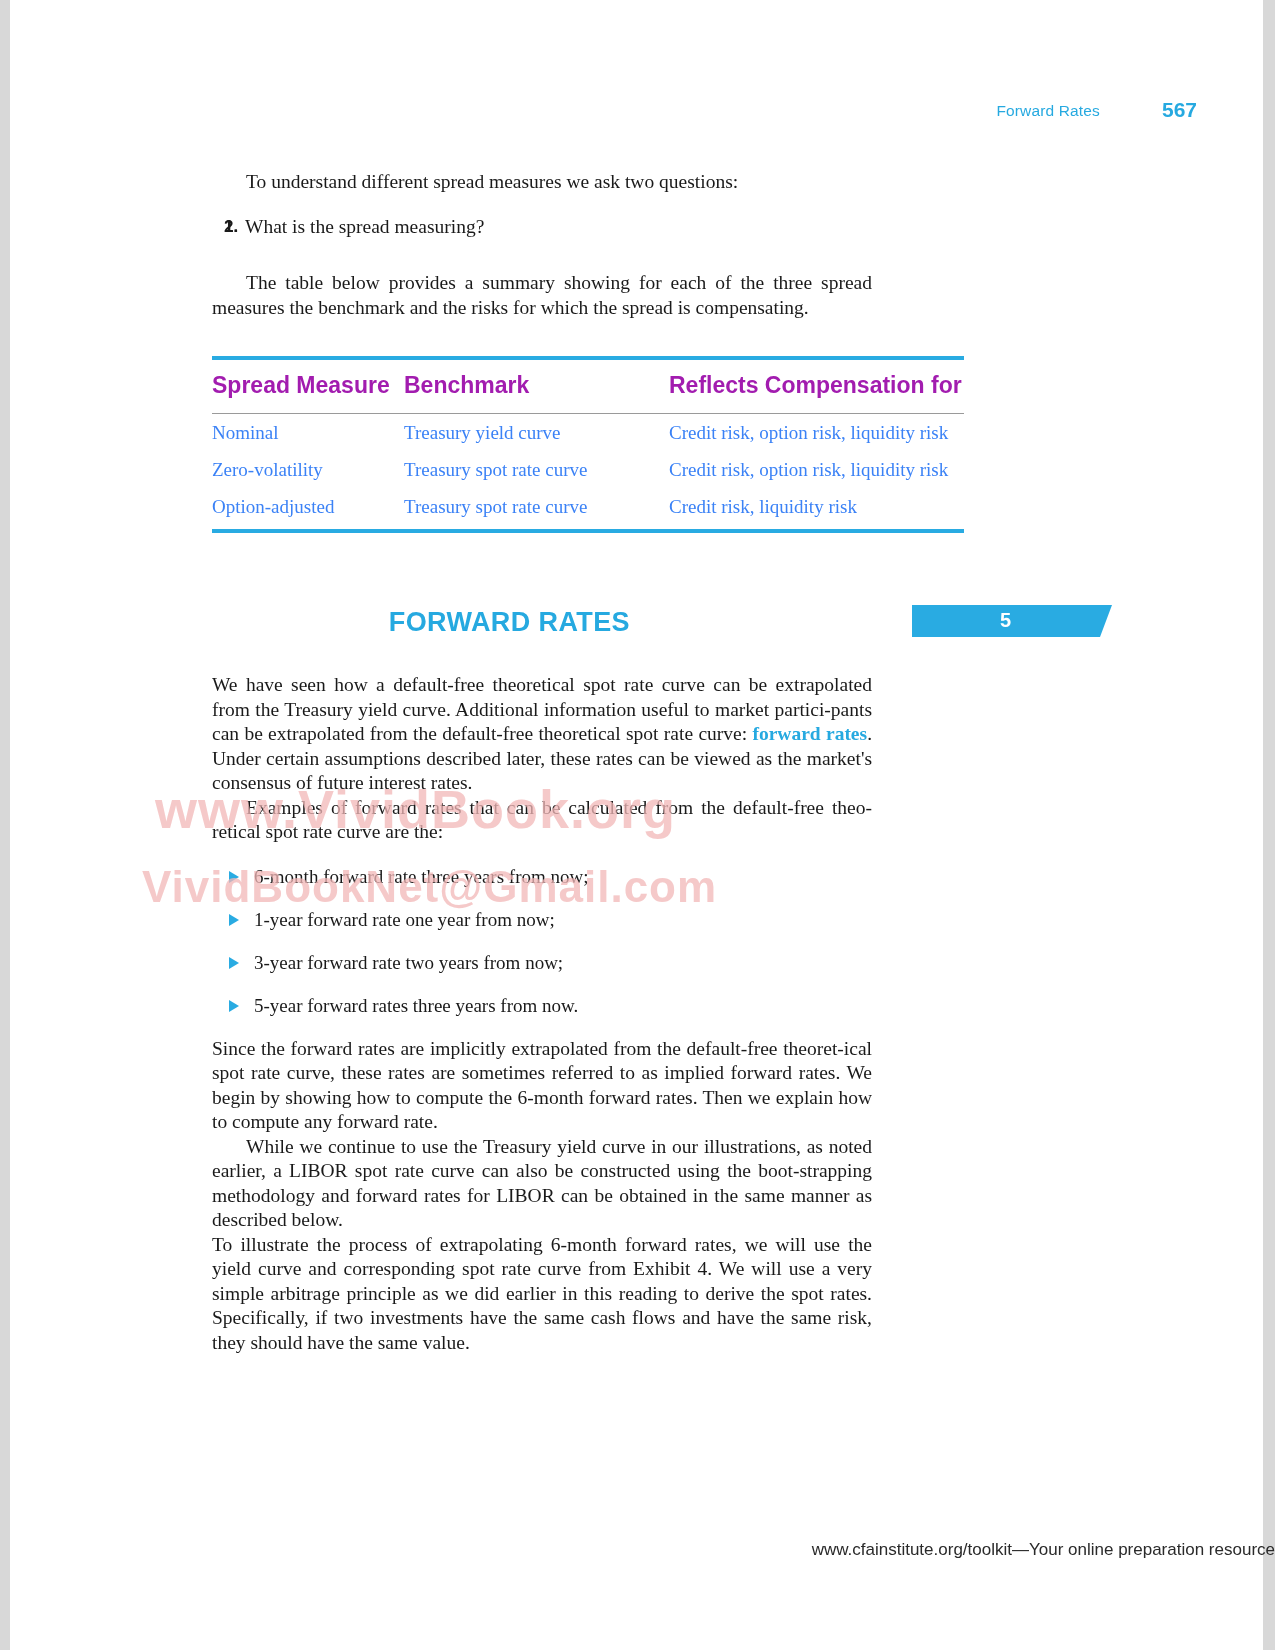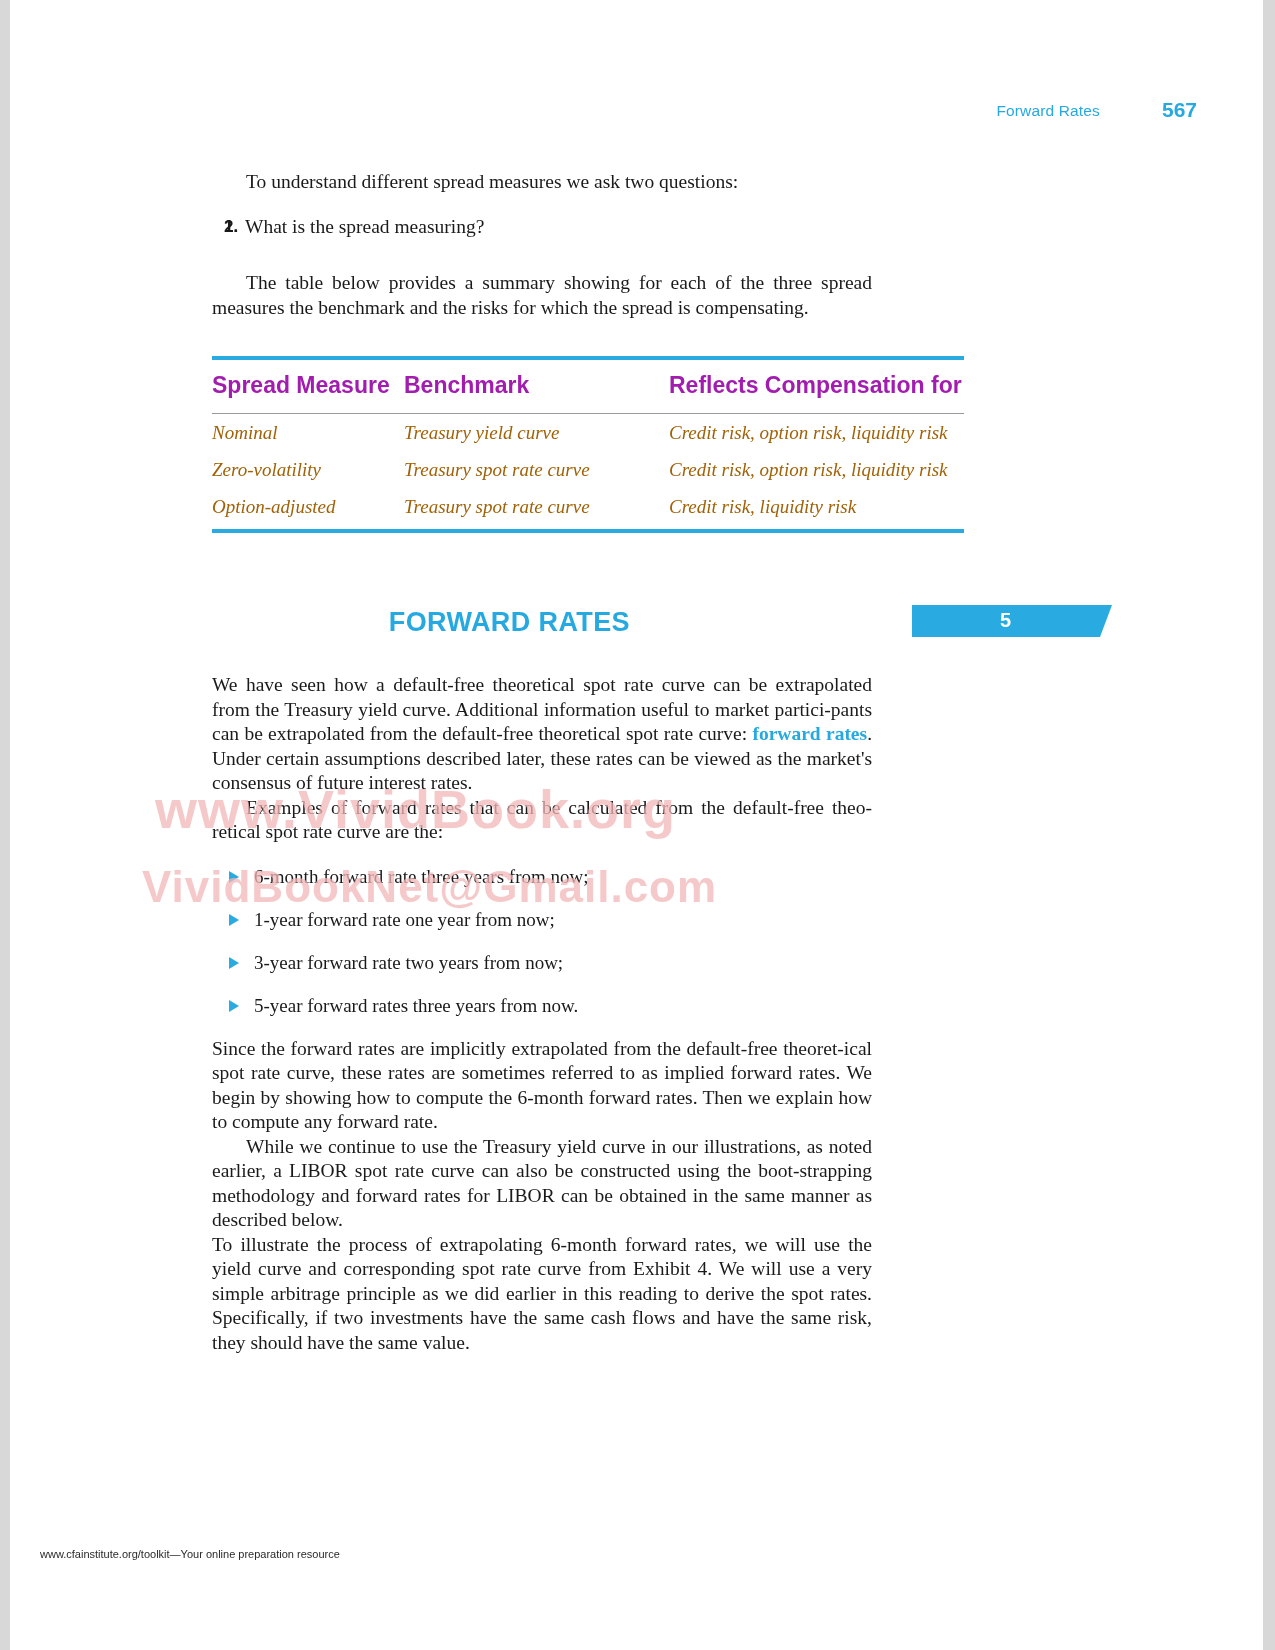--- a/index.html
+++ b/index.html
@@ -112,22 +112,21 @@
     font-family: "Liberation Sans", sans-serif;
     font-size: 23px;
     font-weight: bold;
     text-align: left;
     padding: 12px 0 14px 0;
     color: #a21caf;
   }
   table.spread tbody td {
     font-size: 19px;
     padding: 8px 0 7px 0;
-    color: #a16207;
-    font-style: italic;
+    color: #3b82f6;
   }
   .rule-top {
     height: 4px;
     background: #29abe2;
     width: 752px;
   }
   .rule-mid {
     height: 1px;
     background: #9a9a9a;
     width: 752px;
@@ -214,23 +213,23 @@
     font-weight: bold;
     color: #26a9e0;
     margin: 46px 0 14px 0;
   }
   h3.subsec .numpart { margin-right: 10px; }
 
   .footer {
     position: absolute;
     left: 0; right: 0;
     bottom: 90px;
-    text-align: left;
-    font-family: "Liberation Sans", sans-serif;
-    font-size: 11px;
+    text-align: right;
+    font-family: "Liberation Sans", sans-serif;
+    font-size: 17px;
     color: #2a2a2a;
     padding-left: 40px;
   }
 
   
   .watermark {
     position: absolute;
     left: 0; top: 0;
     width: 1275px; height: 1650px;
     pointer-events: none;

